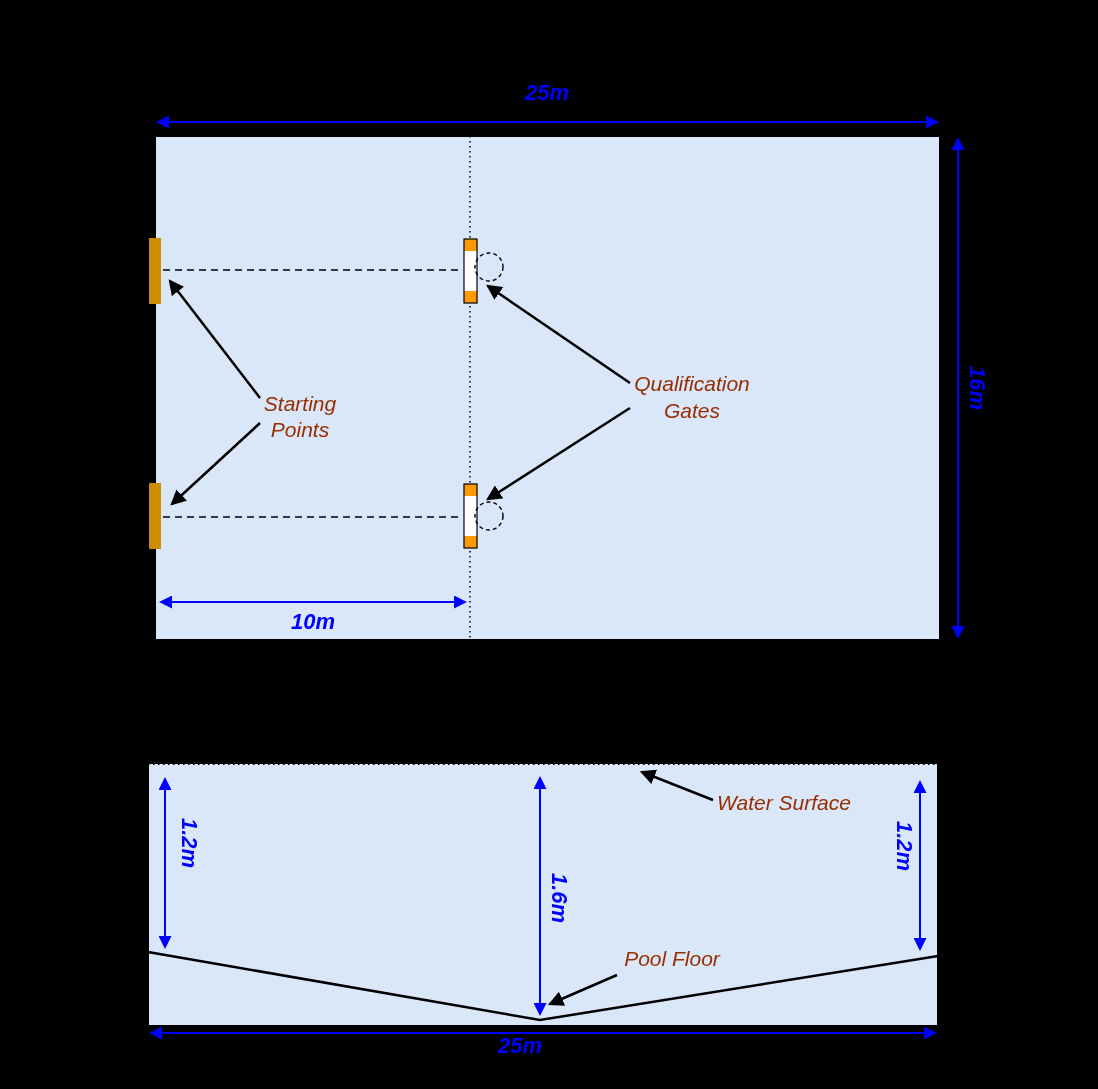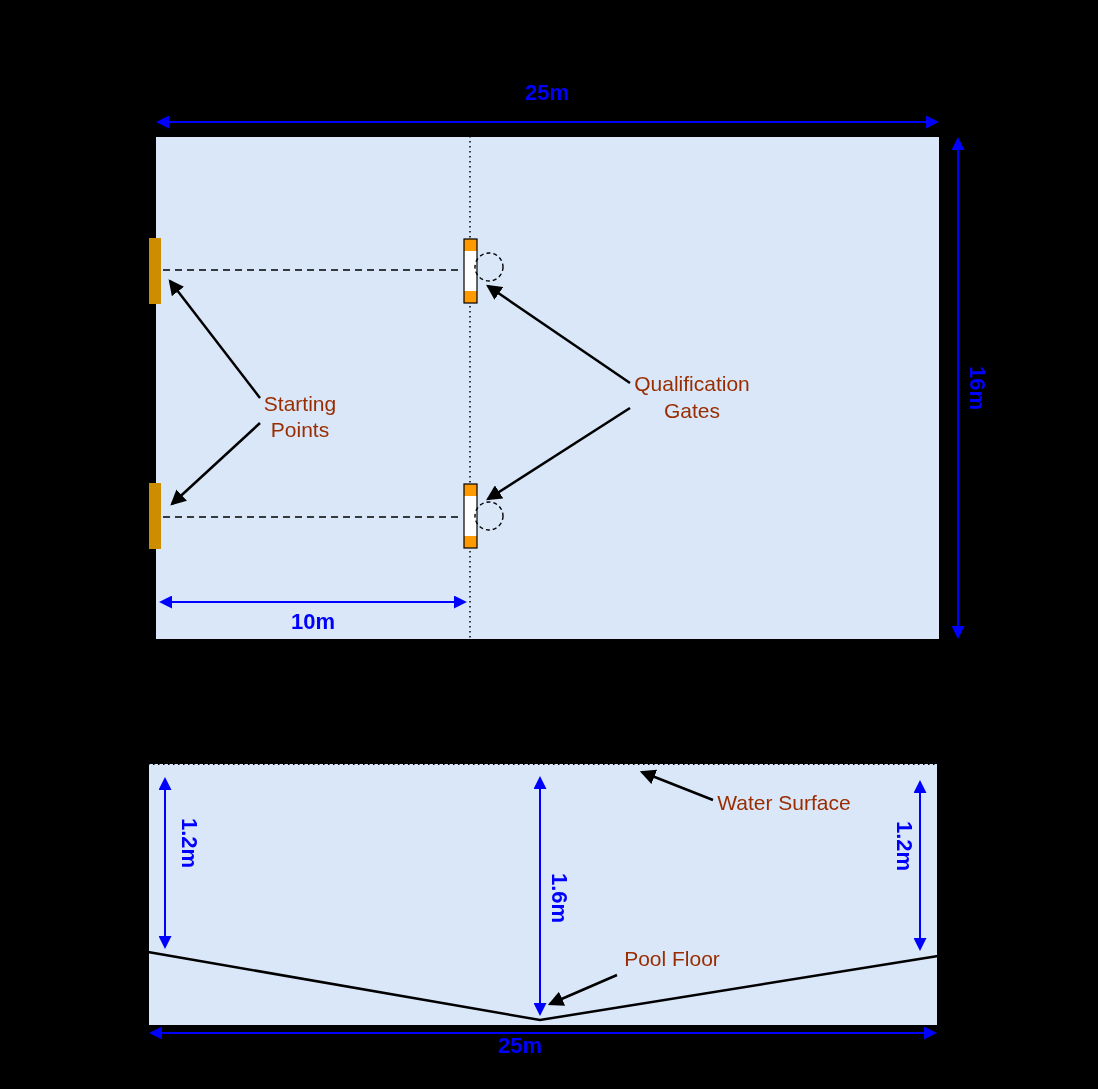--- a/index.html
+++ b/index.html
@@ -5,21 +5,21 @@
   :root{
     --background:#000000;
     --pool:#d9e7f8;
     --dimension:#0000ff;
     --label:#9a2d00;
     --block:#cc8e00;
     --gate-cap:#ff9900;
     --outline:#000000;
   }
   html,body{margin:0;padding:0;background:var(--background);}
-  .canvas{position:relative;width:1002px;height:1089px;background:var(--background);overflow:hidden;}
+  .canvas{position:relative;width:1002px;height:1089px;background:var(--background);overflow:hidden;font-style:italic;}
   svg{display:block;}
   svg text{font-family:"Liberation Sans","DejaVu Sans",sans-serif;}
   .dim-text{fill:var(--dimension);font-size:22px;font-weight:bold;}
   .label-text{fill:var(--label);font-size:21px;font-weight:400;}
   .dim-line{stroke:var(--dimension);stroke-width:2;fill:none;}
   .pool-rect{fill:var(--pool);stroke:var(--outline);stroke-width:2;}
   .pool-fill{fill:var(--pool);}
   .solid-border{stroke:var(--outline);stroke-width:2;fill:none;}
   .dotted-line{stroke:var(--outline);stroke-width:1.5;stroke-dasharray:1.5 3.5;fill:none;}
   .dashed-line{stroke:var(--outline);stroke-width:1.6;stroke-dasharray:7 5;fill:none;}

